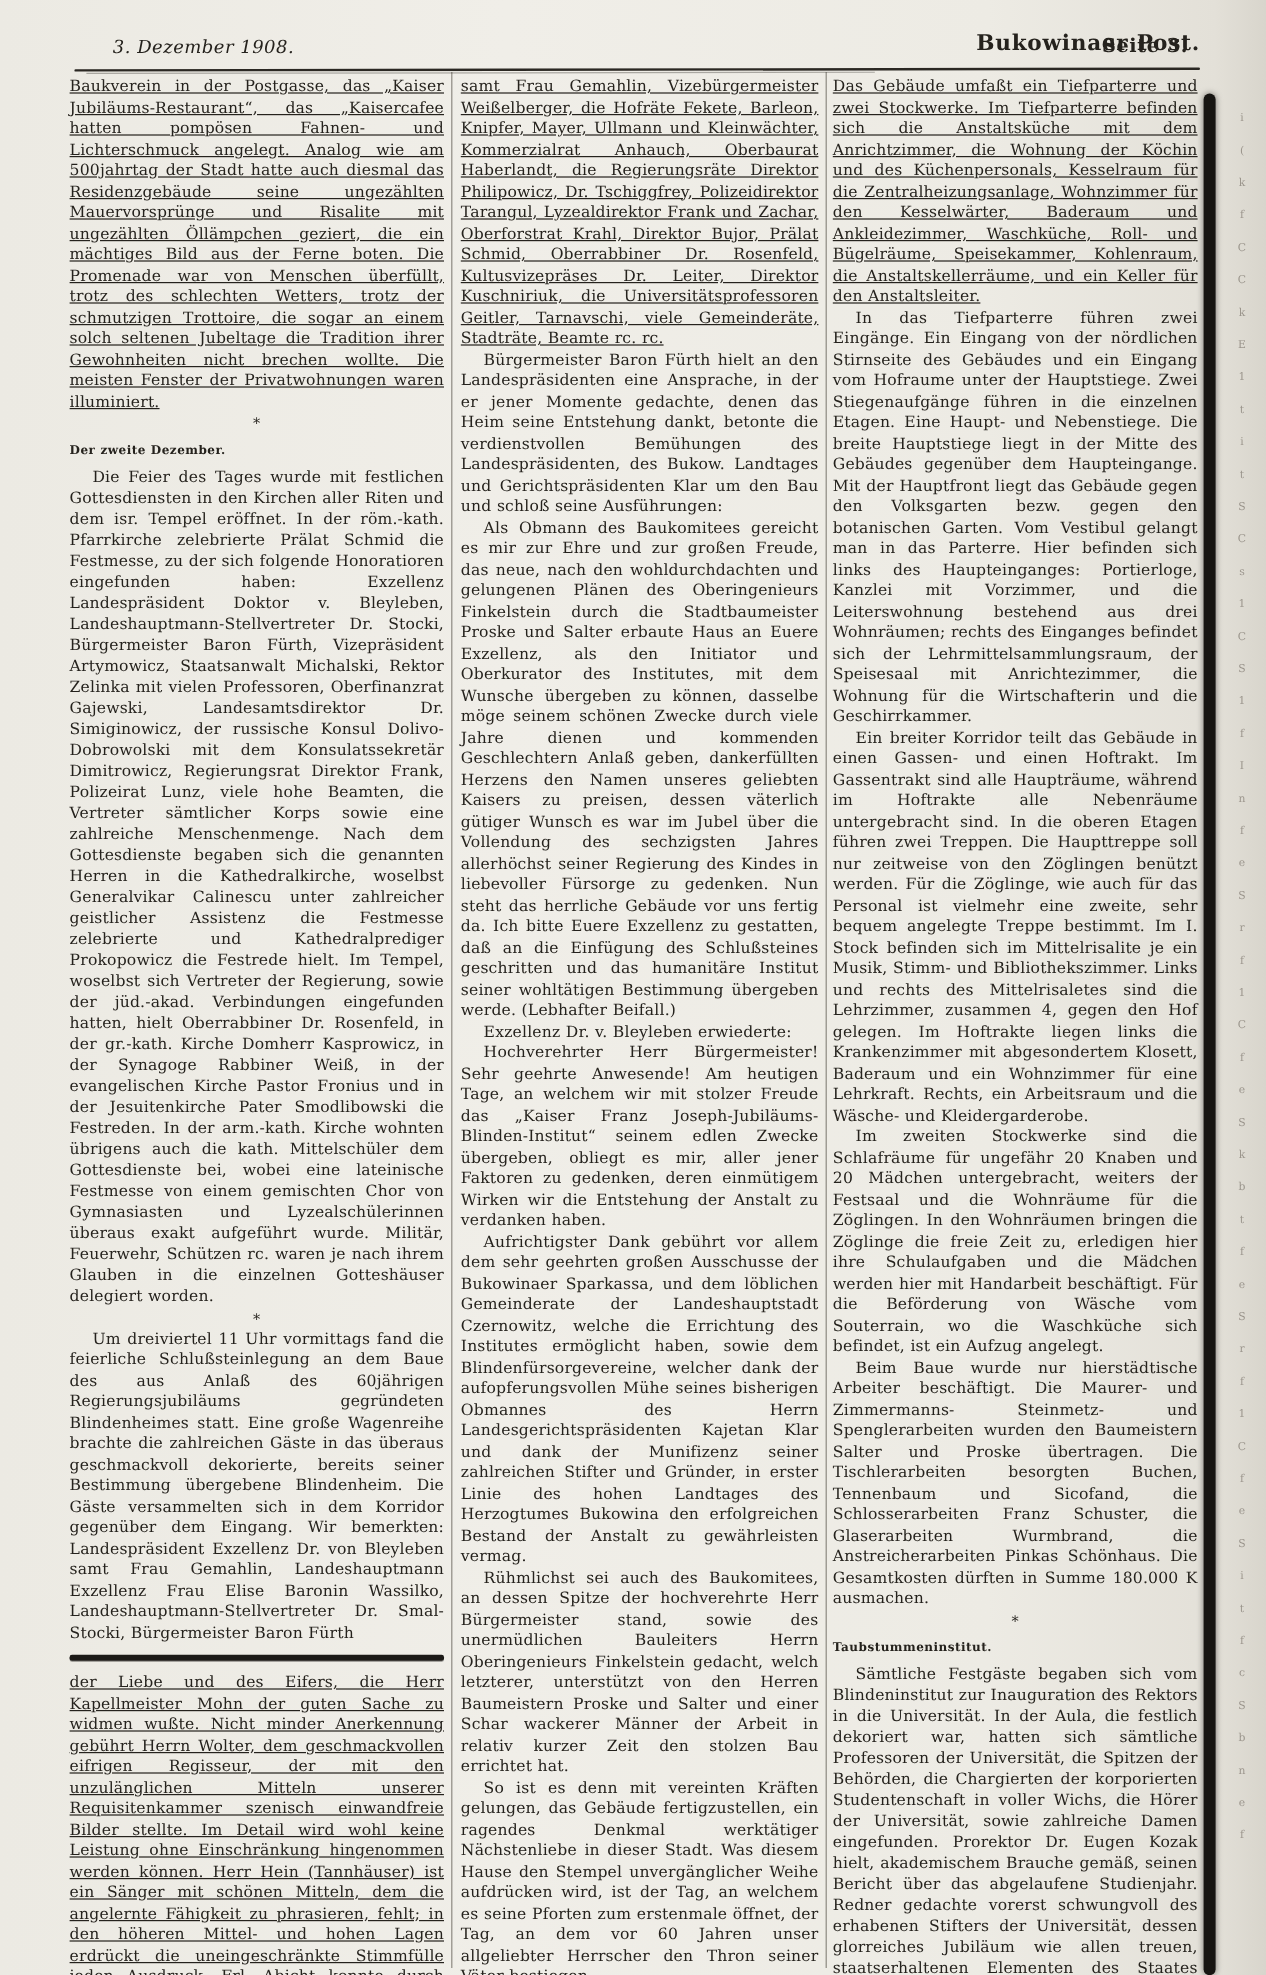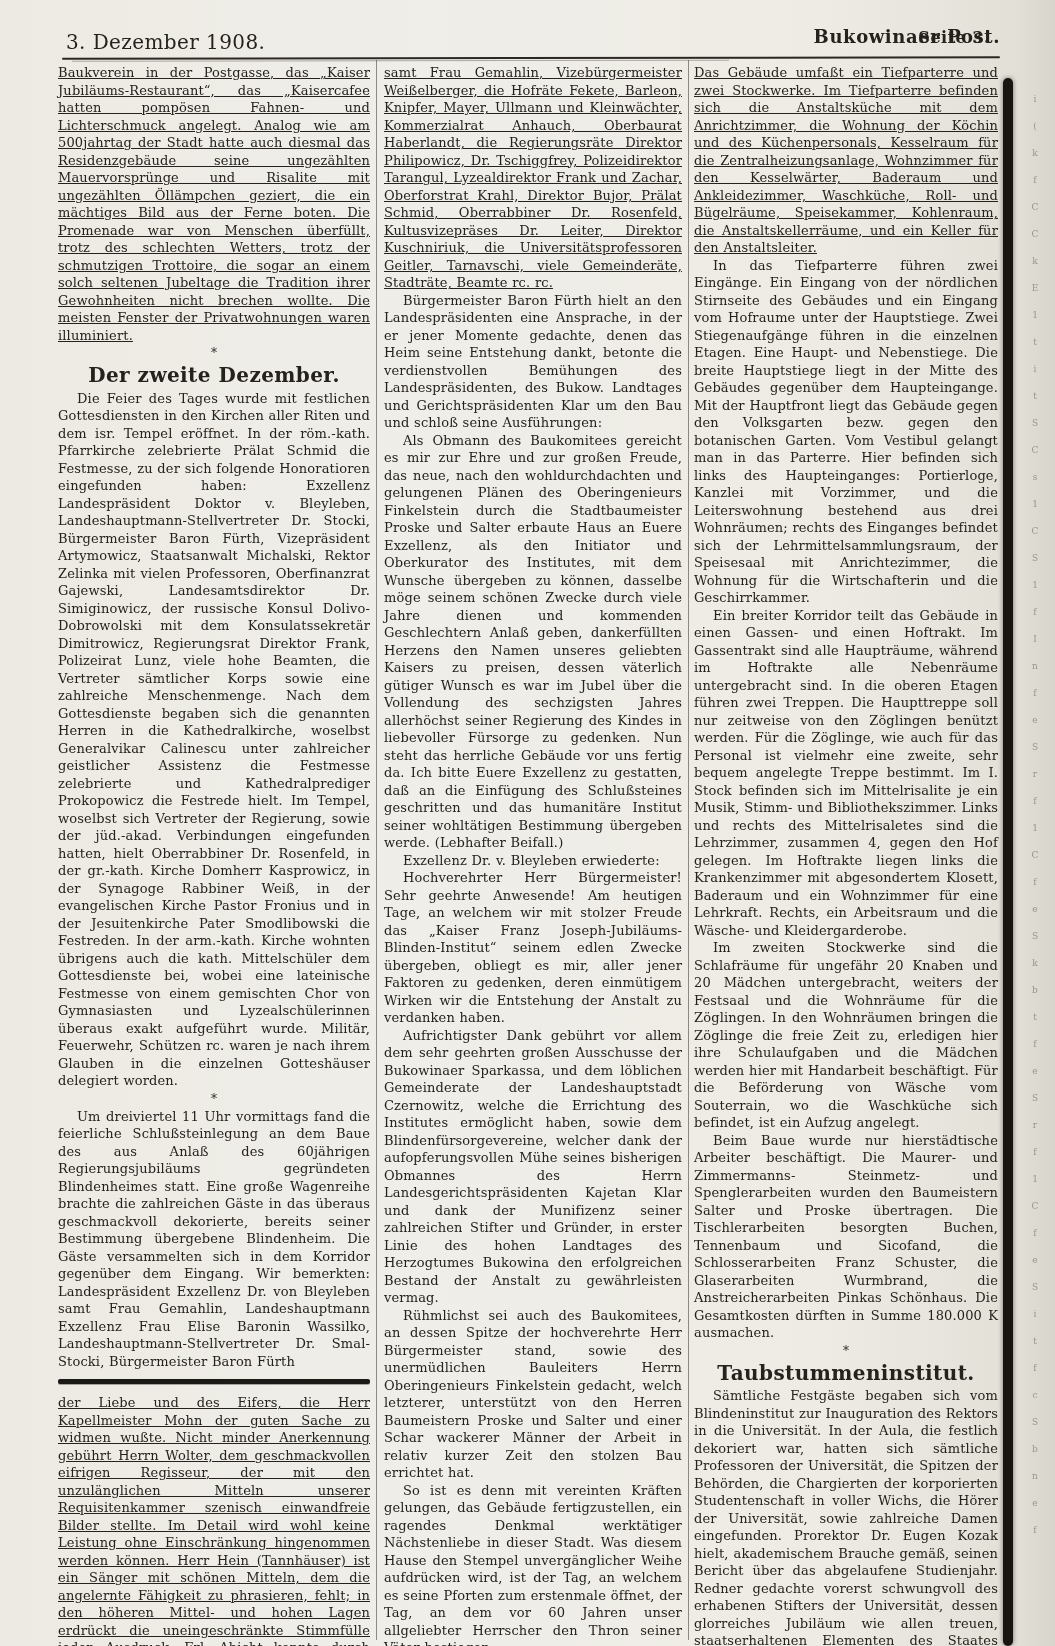--- a/index.html
+++ b/index.html
@@ -3,38 +3,38 @@
 <meta charset="utf-8">
 <style>
   html,body{margin:0;padding:0;}
   body{
     width:1055px;height:1646px;position:relative;overflow:hidden;
     background:linear-gradient(90deg,#eceae3 0%,#f0eee8 40%,#edebe4 78%,#e3e0d8 96%,#d8d5cc 100%);
     font-family:"DejaVu Serif","Liberation Serif",serif;
     color:#25221d;
   }
   
-  .hdr-date{position:absolute;left:66px;top:30px;font-size:20px;letter-spacing:.4px;}
+  .hdr-date{position:absolute;left:94px;top:30px;font-size:15px;letter-spacing:.4px;font-style:italic;}
   .hdr-title{position:absolute;left:60px;top:26px;width:940px;text-align:right;
     font-size:18px;font-weight:bold;letter-spacing:.6px;}
   .hdr-page{position:absolute;left:880px;top:28px;width:110px;text-align:right;
     font-size:16px;font-weight:bold;letter-spacing:.5px;}
   .hdr-rule{position:absolute;left:62px;top:57px;width:938px;height:2px;background:#2b2823;
     border-radius:2px;transform:rotate(-.08deg);}
   .hdr-rule:after{content:"";position:absolute;left:10px;top:3px;width:70%;height:1px;background:rgba(43,40,35,.35);}
   
   .col{position:absolute;top:64px;text-align:justify;font-size:13px;line-height:17.5px;
     letter-spacing:.15px;word-spacing:.3px;}
   #col1{left:58px;width:312px;}
   #col2{left:384px;width:298px;}
   #col3{left:694px;width:304px;}
   .col p{margin:0;text-indent:19px;}
   .col p.cont{text-indent:0;text-decoration:underline;}
   .sep{text-align:center;font-size:12px;line-height:13px;margin:3px 0 2px;color:#2a2722;}
-  .arthead{text-align:center;font-weight:bold;font-size:20px;margin:7px 0 5px;letter-spacing:.4px;}
+  .arthead{text-align:left;font-weight:bold;font-size:10px;margin:7px 0 5px;letter-spacing:.4px;}
   .thickrule{height:5px;background:#1c1a17;margin:9px 0 10px;border-radius:2px;
     box-shadow:0 1px 0 rgba(28,26,23,.35);}
   
   .vrule{position:absolute;top:60px;width:1px;height:1580px;background:rgba(60,55,48,.55);}
   #vrule1{left:376px;}
   #vrule2{left:688px;}
   
   .gutter{position:absolute;left:1003px;top:78px;width:10px;height:1568px;background:#171512;
     border-radius:5px;box-shadow:0 0 5px rgba(20,18,15,.55);}
   .bleed{position:absolute;left:1021px;top:86px;width:28px;height:1540px;

